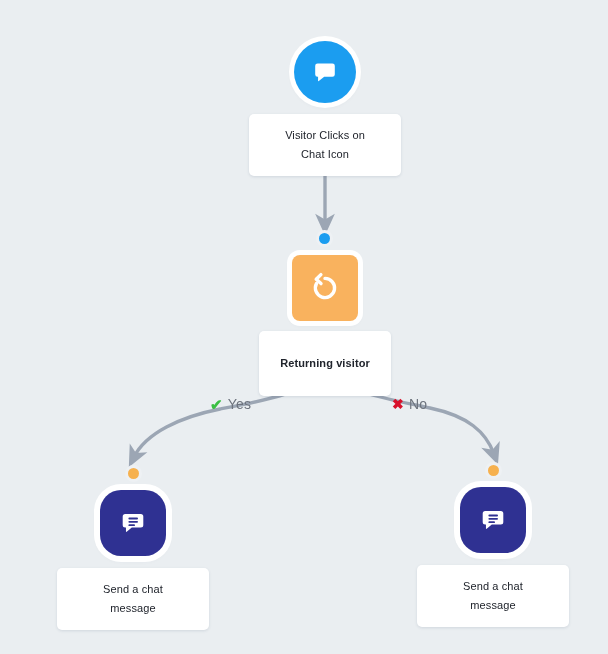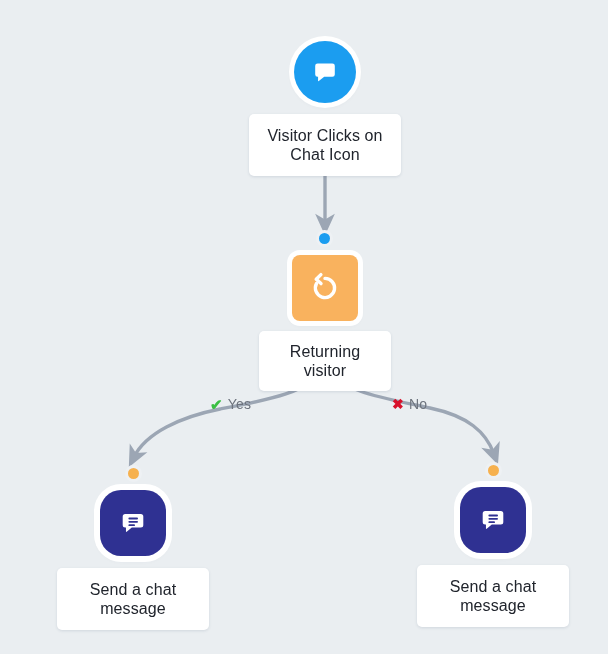--- a/index.html
+++ b/index.html
@@ -78,29 +78,30 @@
     justify-content: center;
     box-shadow: 0 0 0 6px #ffffff, 0 2px 7px rgba(40,60,90,0.13);
   }
 
   
   .card {
     background: #ffffff;
     border-radius: 5px;
     box-shadow: 0 1px 3px rgba(40,60,90,0.13);
     color: #20242c;
-    font-size: 16px;
+    font-size: 11px;
     line-height: 19px;
     text-align: center;
     padding: 12px 16px;
     white-space: pre-line;
     letter-spacing: 0.1px;
   }
   .card.one-line {
-    padding: 11px 18px;
+    padding: 23px 18px;
+    font-weight: bold;
   }
 
   
   #node-trigger      { left: 249px; top: 41px;  width: 152px; }
   #node-trigger .card{ width: 152px; box-sizing: border-box; margin-top: 11px; }
 
   #node-condition      { left: 259px; top: 255px; width: 132px; }
   #node-condition .card{ width: 132px; box-sizing: border-box; margin-top: 10px; }
 
   #node-action-yes      { left: 57px;  top: 490px; width: 152px; }

